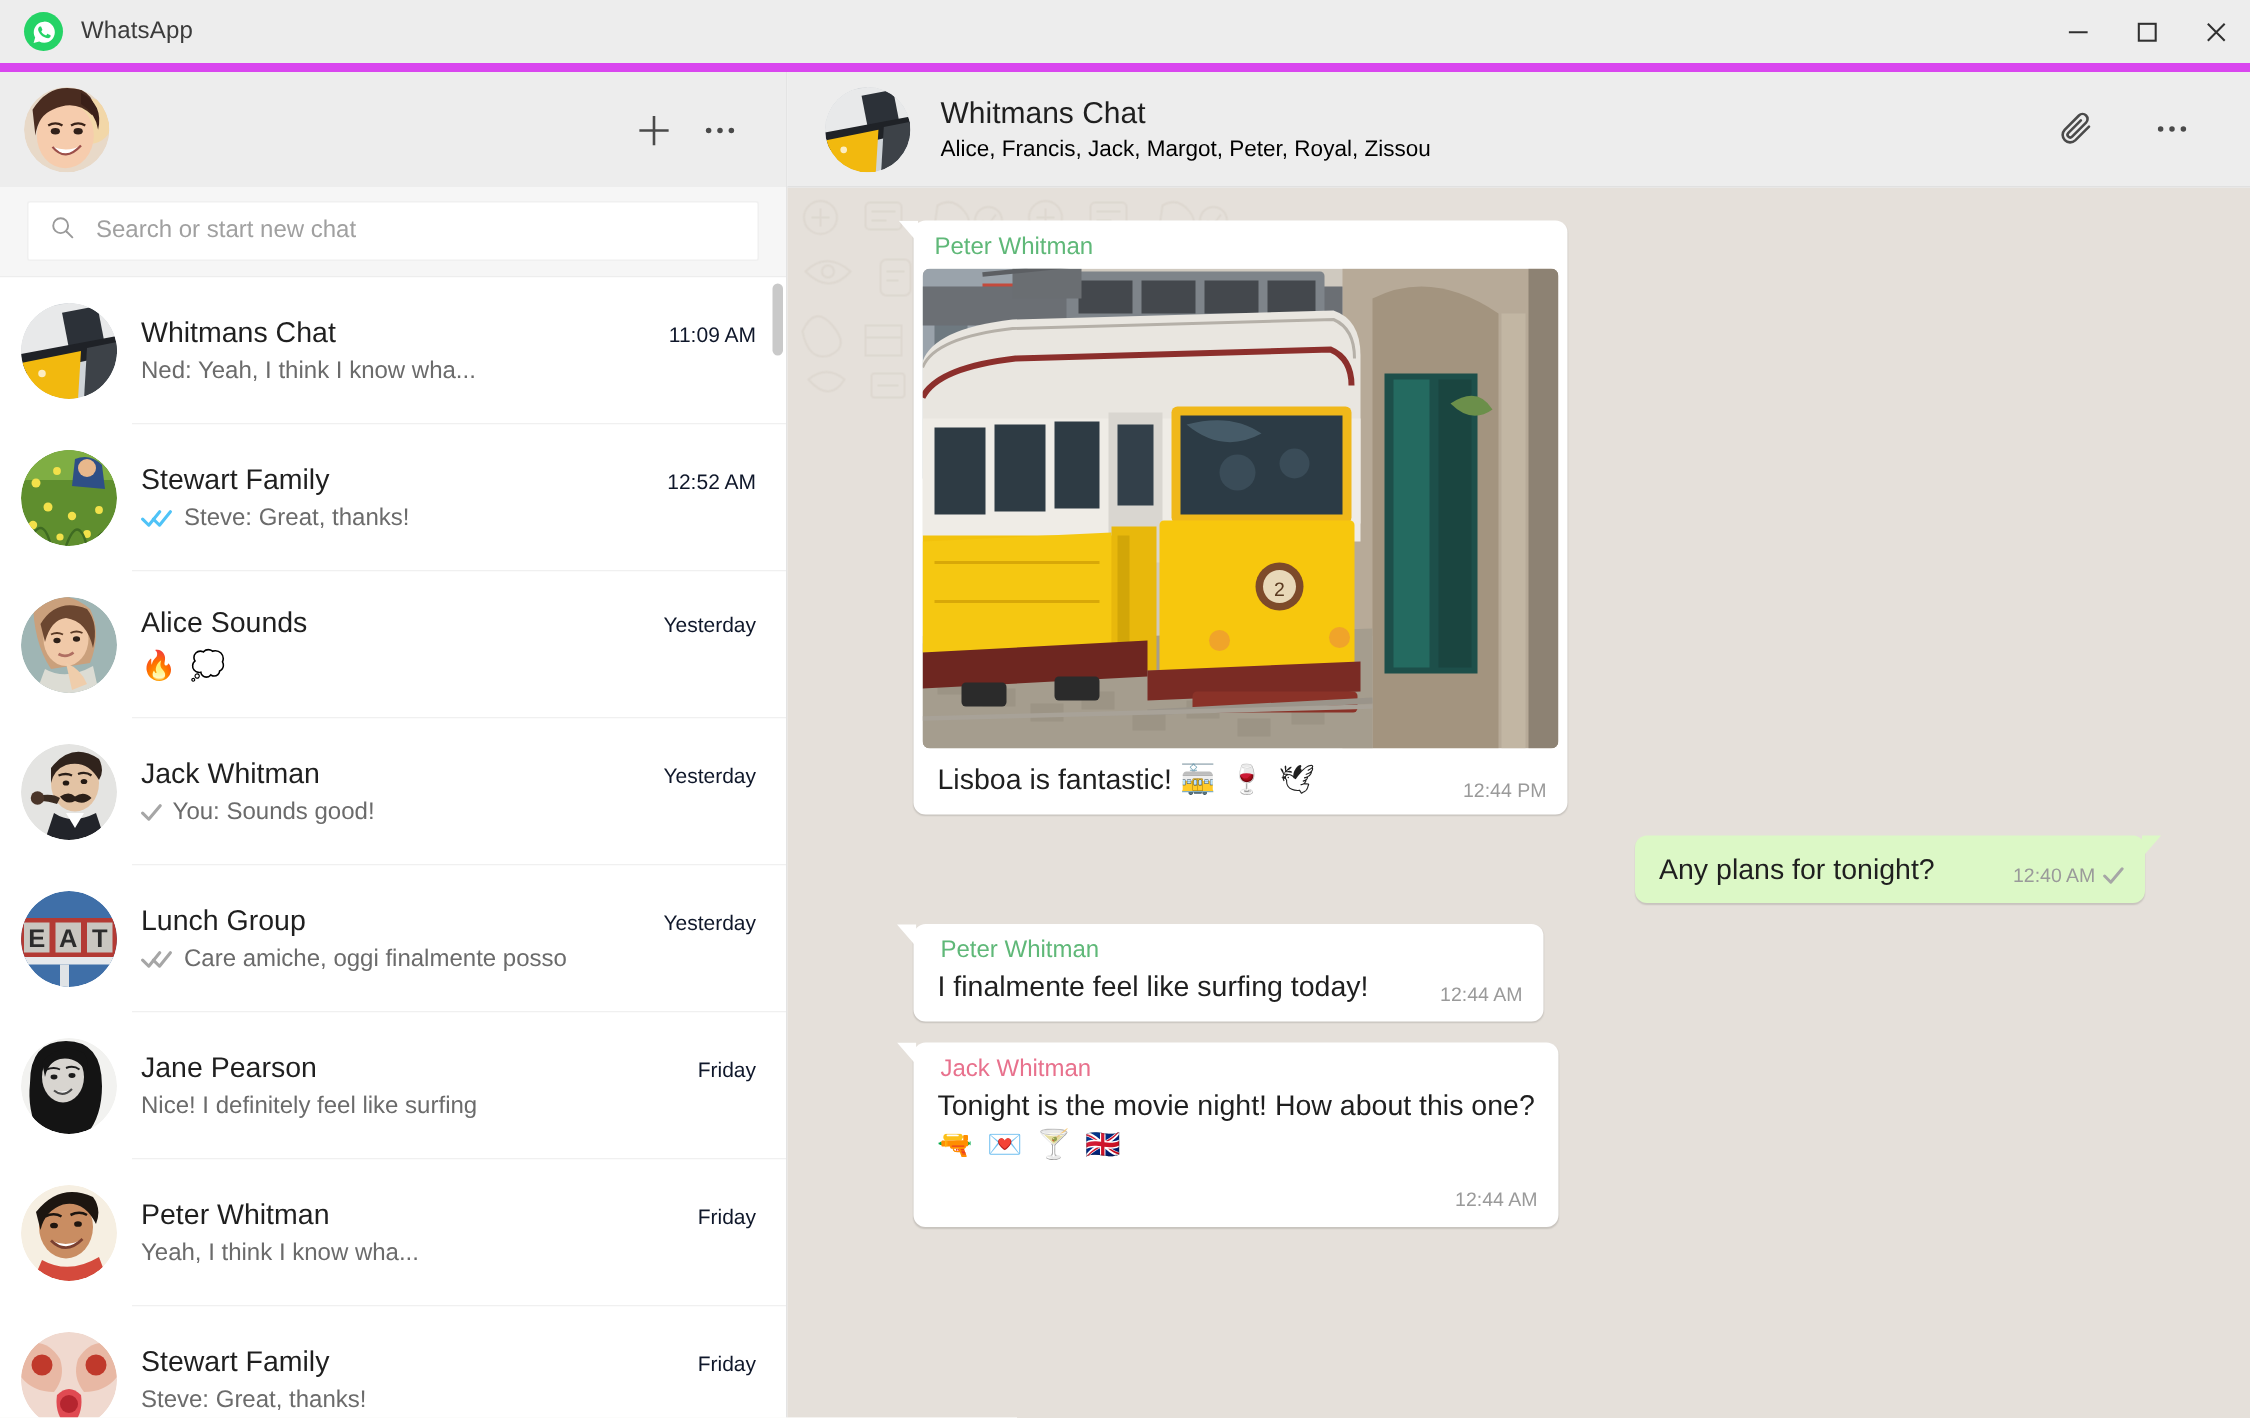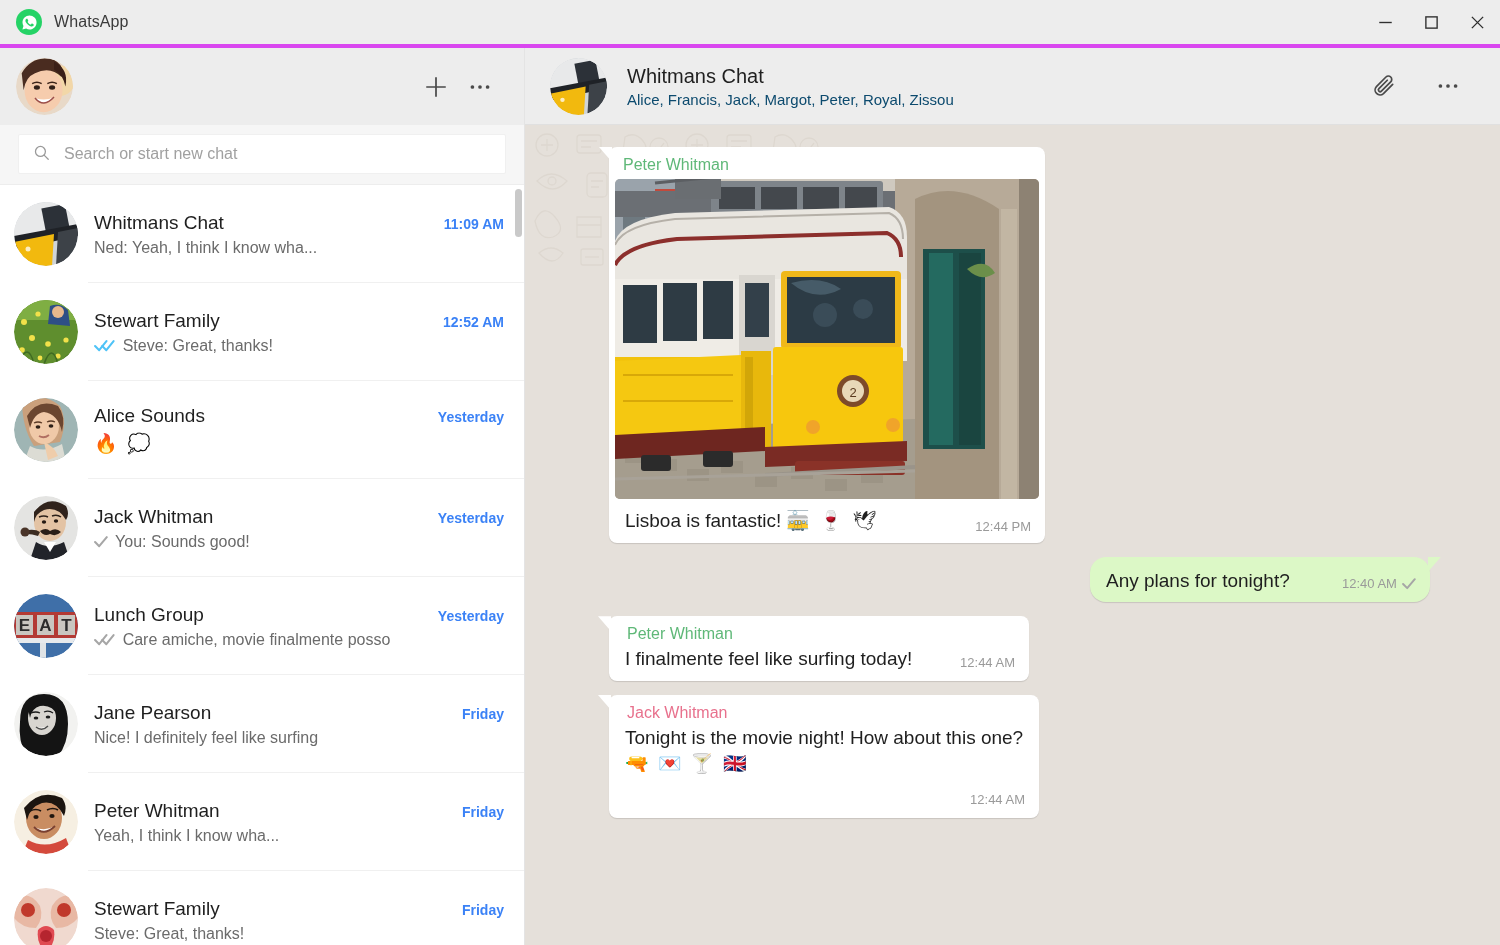--- a/index.html
+++ b/index.html
@@ -9,21 +9,21 @@
     font-family: "Liberation Sans", sans-serif;
     background: #ffffff;
   }
   .app { position: relative; width: 1500px; height: 945px; display: flex; flex-direction: column; }
 
   
   .titlebar {
     height: 48px; min-height: 48px;
     background: #ededed;
     display: flex; align-items: center;
-    border-bottom: 4px solid #d946ef;
+    border-bottom: 6px solid #d946ef;
     justify-content: center;
   }
   .titlebar-left { display: flex; align-items: center; padding-left: 16px; gap: 12px; }
   .wa-logo { width: 26px; height: 26px; border-radius: 50%; background: #25D366;
              display: flex; align-items: center; justify-content: center; }
   .wa-logo svg { width: 17px; height: 17px; }
   .app-title { font-size: 16px; color: #3b3b3b; letter-spacing: .1px; }
   .titlebar-spacer { flex: 1; }
   .winbtn { width: 46px; height: 48px; display: flex; align-items: center; justify-content: center; }
   .winbtn svg { width: 15px; height: 15px; }
@@ -73,21 +73,21 @@
     position: relative;
   }
   .chat-item::after {
     content: ""; position: absolute; left: 88px; right: 0; bottom: 0;
     height: 1px; background: #f0f0f0;
   }
   .c-avatar { width: 64px; height: 64px; border-radius: 50%; overflow: hidden; flex-shrink: 0; }
   .c-body { flex: 1; min-width: 0; display: flex; flex-direction: column; gap: 5px; }
   .c-row1 { display: flex; align-items: baseline; }
   .c-name { font-size: 19px; color: #1f1f1f; white-space: nowrap; overflow: hidden; text-overflow: ellipsis; }
-  .c-time { margin-left: auto; font-size: 14px; color: #3b82f6; padding-left: 12px; white-space: nowrap; font-weight: bold; }
+  .c-time { margin-left: auto; font-size: 14px; color: #0f172a; padding-left: 12px; white-space: nowrap; }
   .c-row2 { display: flex; align-items: center; gap: 7px; }
   .c-msg { font-size: 16px; color: #6b6b6b; white-space: nowrap; overflow: hidden; text-overflow: ellipsis; }
   .tick { flex-shrink: 0; display: inline-flex; }
   .tick svg { height: 13px; }
   .tick.blue svg path { stroke: #4fc3f7; }
   .tick.gray svg path { stroke: #a6a6a6; }
 
   .list-scrollbar {
     position: absolute; right: 2px; top: 0; width: 7px; height: 100%;
   }
@@ -96,21 +96,21 @@
   
   .chat-panel { flex: 1; display: flex; flex-direction: column; min-width: 0; position: relative; }
   .chat-header {
     height: 77px; min-height: 77px; background: #ededed;
     display: flex; align-items: center; padding: 0 30px 0 25px; gap: 20px;
     border-bottom: 1px solid #e0e0e0; z-index: 3;
   }
   .ch-avatar { width: 57px; height: 57px; border-radius: 50%; overflow: hidden; flex-shrink: 0; }
   .ch-texts { flex: 1; min-width: 0; display: flex; flex-direction: column; gap: 3px; }
   .ch-title { font-size: 20px; color: #1f1f1f; }
-  .ch-sub { font-size: 15px; color: #0c4a6e; white-space: nowrap; overflow: hidden; text-overflow: ellipsis; }
+  .ch-sub { font-size: 15px; color: #000000; white-space: nowrap; overflow: hidden; text-overflow: ellipsis; }
   .ch-icon { width: 44px; height: 44px; display: flex; align-items: center; justify-content: center; }
   .ch-icon svg { width: 26px; height: 26px; }
 
   .messages {
     flex: 1; position: relative; overflow: hidden;
     background-color: #e5e0da;
     padding: 22px 70px 12px 84px;
     display: flex; flex-direction: column; gap: 14px;
   }
   .doodle { position: absolute; inset: 0; opacity: .5; pointer-events: none; }
@@ -438,21 +438,21 @@
               <span class="c-name">Lunch Group</span>
               <span class="c-time">Yesterday</span>
             </div>
             <div class="c-row2">
               <span class="tick gray">
                 <svg viewBox="0 0 20 12" fill="none" aria-hidden="true">
                   <path d="M1 6.5 L4.8 10.3 L11.5 2" stroke-width="1.9" stroke-linecap="round" stroke-linejoin="round"></path>
                   <path d="M7.6 6.5 L11.4 10.3 L18.1 2" stroke-width="1.9" stroke-linecap="round" stroke-linejoin="round"></path>
                 </svg>
               </span>
-              <span class="c-msg">Care amiche, movie finalmente posso</span>
+              <span class="c-msg">Care amiche, oggi finalmente posso</span>
             </div>
           </div>
         </div>
 
         <div class="chat-item">
           <div class="c-avatar">
             <svg viewBox="0 0 64 64" aria-hidden="true">
               <defs>
                   <clipPath id="av5">
                     <circle cx="32" cy="32" r="32"></circle>
@@ -706,21 +706,21 @@
                 <span class="emoji">🚋 🍷 🕊</span>
               </span>
               <span class="meta">
                 <span>12:44 PM</span>
               </span>
             </div>
           </div>
         </div>
 
         <div class="msg-row out">
-          <div class="bubble out" style="min-width:340px;padding:11px 14px 9px 16px;border-radius:16px;">
+          <div class="bubble out" style="min-width:340px;padding:11px 14px 9px 16px;">
             <div class="text-row">
               <span class="msg-text">Any plans for tonight?</span>
               <span class="meta-inline">
                 <span>12:40 AM</span>
                 <span class="tick gray">
                   <svg viewBox="0 0 13 12" fill="none" aria-hidden="true">
                     <path d="M1 6.5 L4.8 10.3 L11.8 2" stroke-width="1.8" stroke-linecap="round" stroke-linejoin="round"></path>
                   </svg>
                 </span>
               </span>

